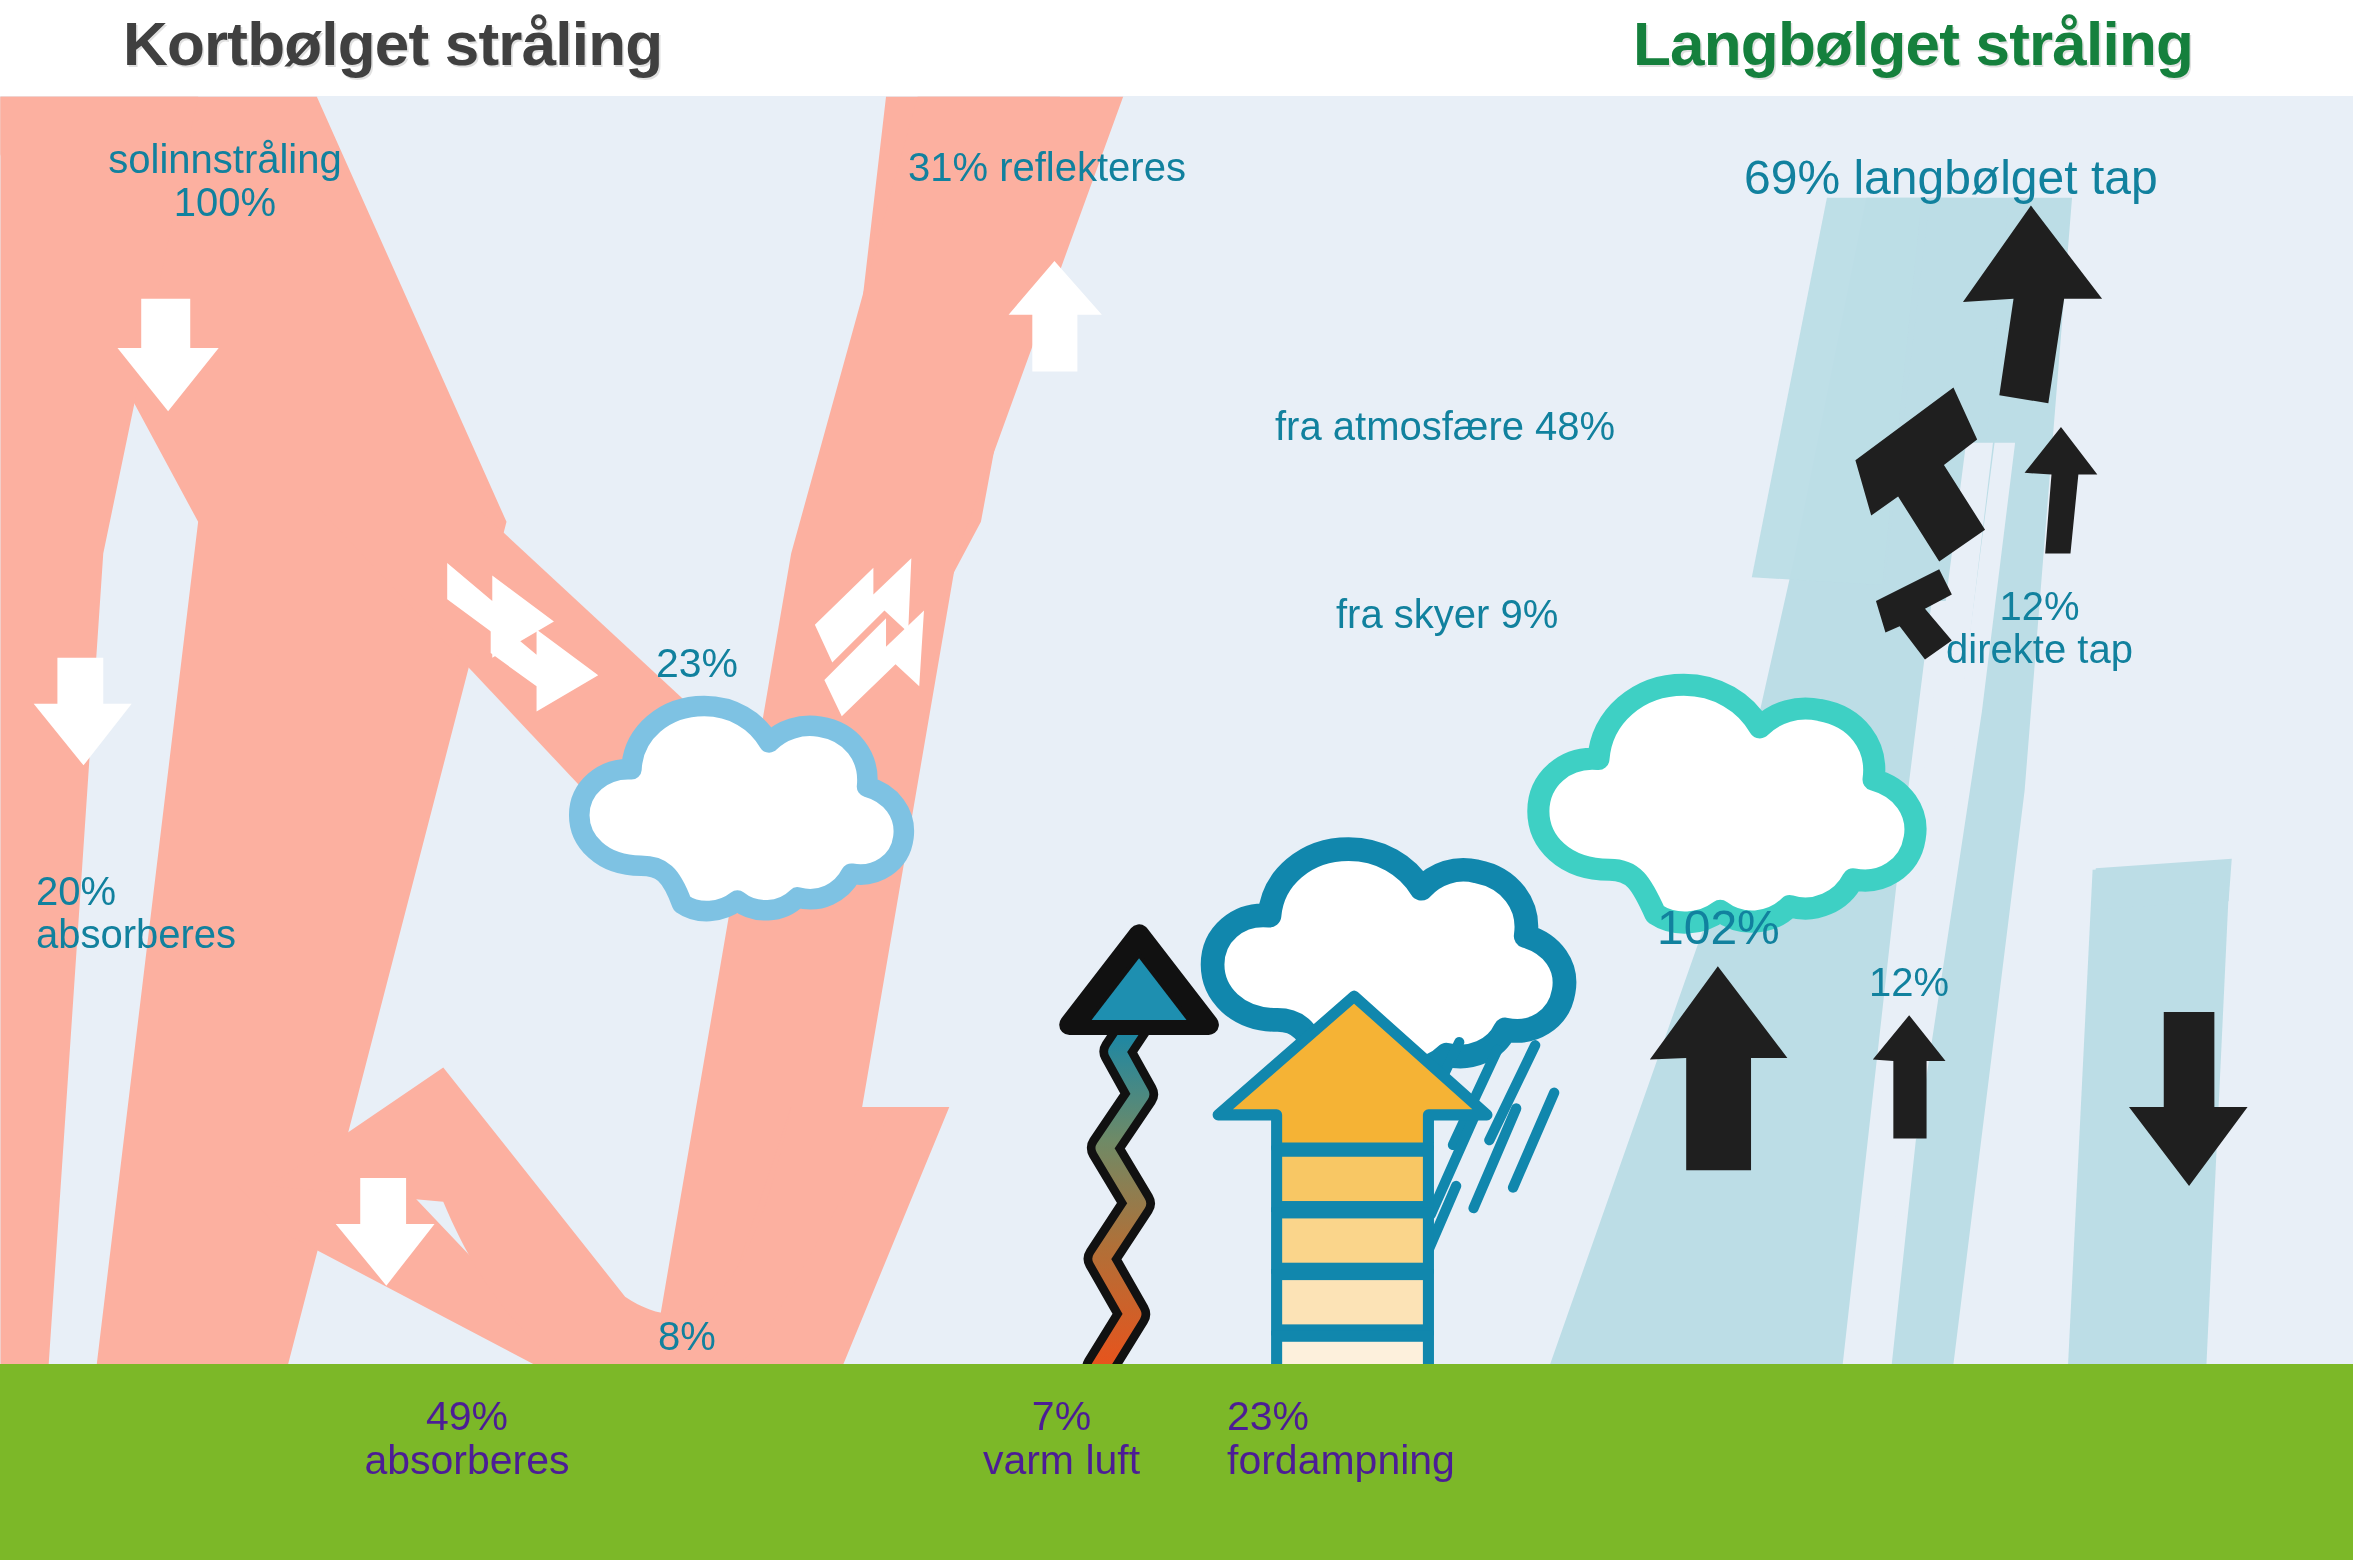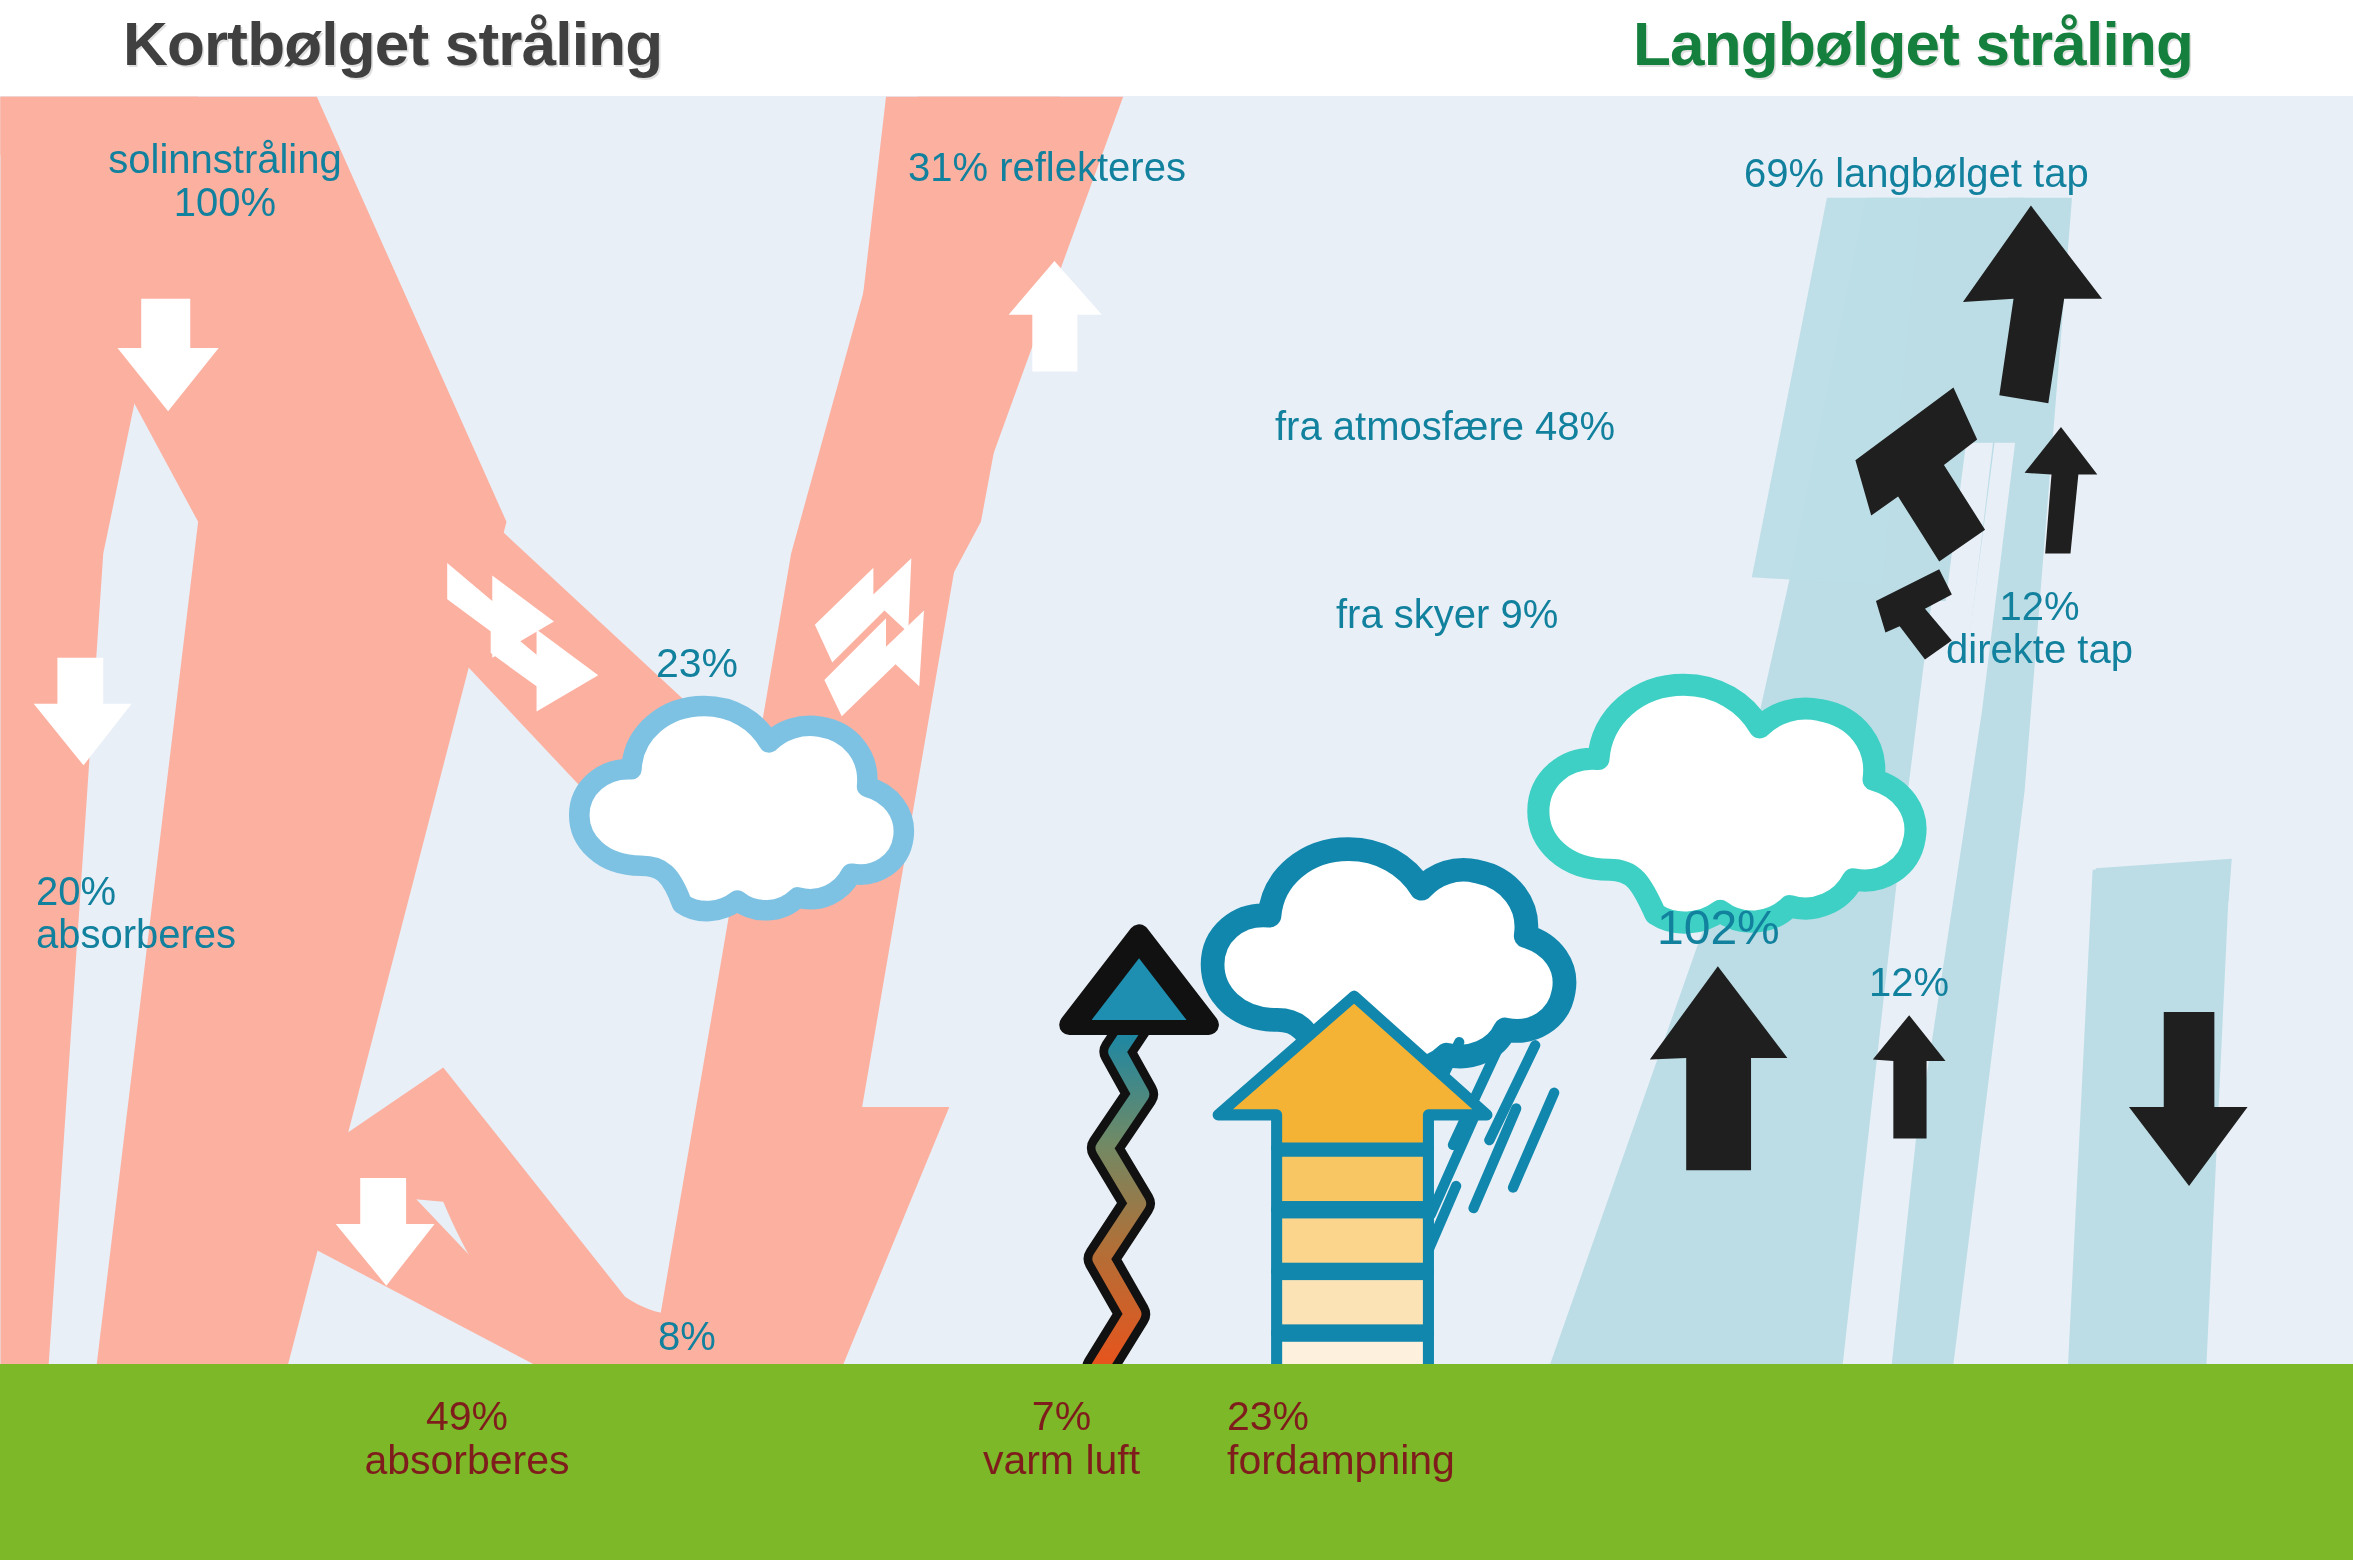--- a/index.html
+++ b/index.html
@@ -12,21 +12,21 @@
 
   
   .title{position:absolute;font-weight:bold;letter-spacing:-0.8px;white-space:nowrap;
          text-shadow:1.6px 1.6px 0 rgba(0,0,0,.12);}
   #title-short{left:123px;top:8px;font-size:62px;color:#404040;}
   #title-long{left:1633px;top:8px;font-size:62px;color:#15803d;}
 
   
   .lbl{position:absolute;font-weight:normal;white-space:pre;line-height:1.08;}
   .teal{color:#11819e;}
-  .blk{color:#7f1d1d;}
+  .blk{color:#4c1d95;}
 
   
   svg.layer{position:absolute;left:0;top:0;width:2354px;height:1560px;overflow:visible;}
   svg.layer *{shape-rendering:geometricPrecision;}
 </style>
 </head>
 <body>
 
 <div id="stage">
 
@@ -196,21 +196,21 @@
   <div class="lbl blk" style="left:293px;top:1394px;font-size:41px;text-align:center;width:348px;">49%
 absorberes</div>
 
   <div class="lbl blk" style="left:935px;top:1394px;font-size:41px;text-align:center;width:253px;">7%
 varm luft</div>
 
   <div class="lbl blk" style="left:1227px;top:1394px;font-size:41px;">23%
 fordampning</div>
 
 
-  <div class="lbl teal" style="left:1744px;top:152px;font-size:40px;">69% langbølget tap</div>
+  <div class="lbl teal" style="left:1744px;top:152px;font-size:48px;">69% langbølget tap</div>
 
   <div class="lbl teal" style="left:1275px;top:405px;font-size:40px;">fra atmosfære 48%</div>
 
   <div class="lbl teal" style="left:1336px;top:593px;font-size:40px;">fra skyer 9%</div>
 
   <div class="lbl teal" style="left:1897px;top:585px;font-size:40px;text-align:center;width:285px;">12%
 direkte tap</div>
 
   <div class="lbl teal" style="left:1657px;top:902px;font-size:48px;">102%</div>
 

